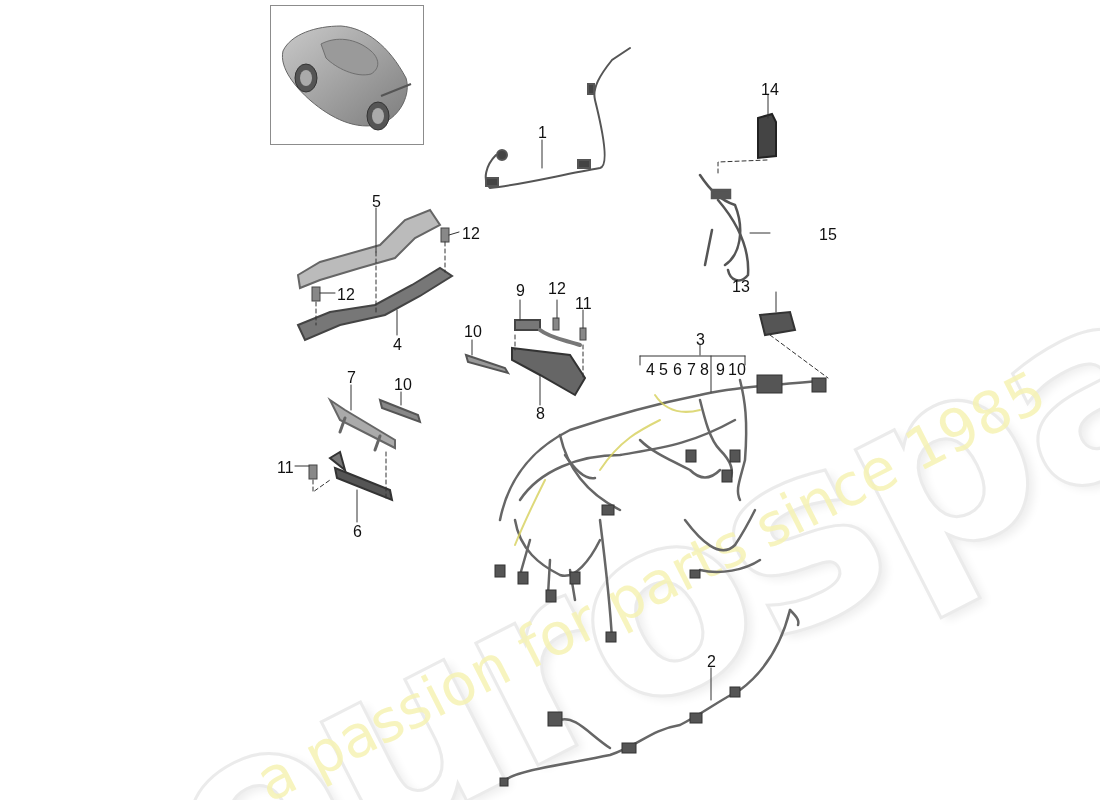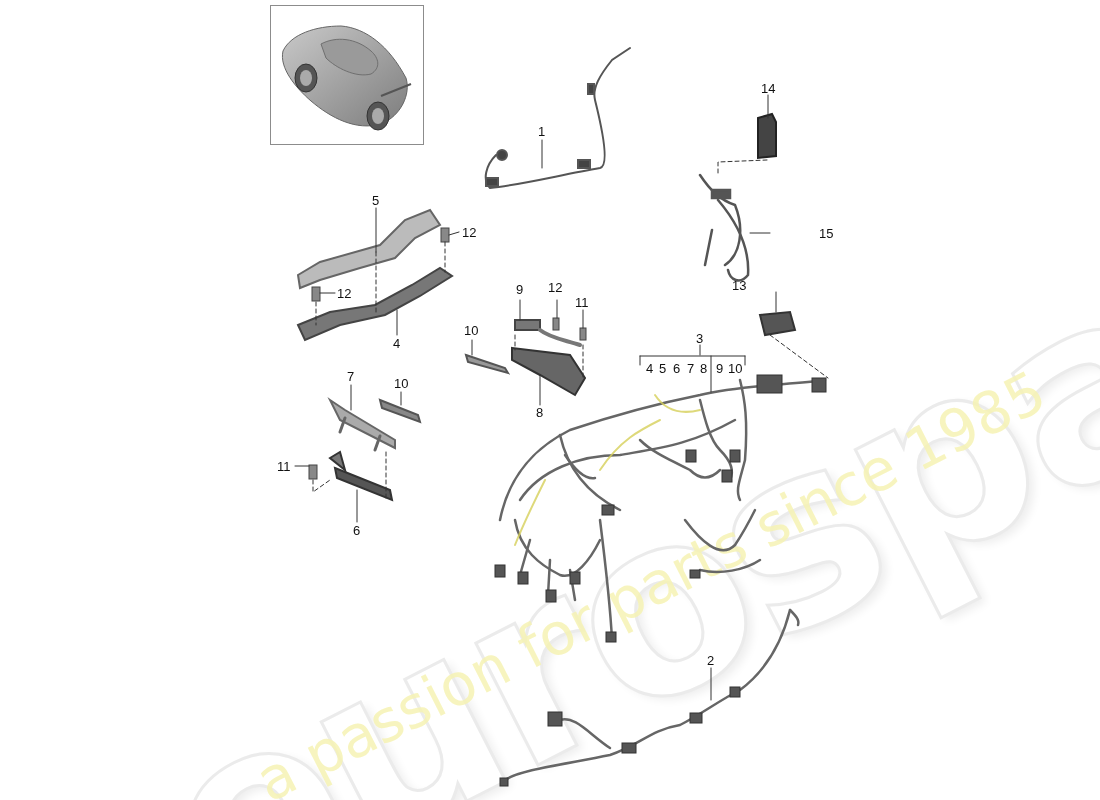--- a/index.html
+++ b/index.html
@@ -4,21 +4,21 @@
 <style>
   html, body { margin:0; padding:0; background:#ffffff; }
   body { width:1100px; height:800px; position:relative; overflow:hidden; font-family:"Liberation Sans", sans-serif; }
   .canvas { position:absolute; left:0; top:0; width:1100px; height:800px; }
   .wm-logo { position:absolute; font-family:"DejaVu Sans", sans-serif; font-weight:bold; font-size:250px; color:#ffffff;
              -webkit-text-stroke:3px #ebebeb; text-shadow:4px 6px 10px rgba(0,0,0,0.07);
              transform-origin:0 0; transform:rotate(-27deg); left:115px; top:720px; letter-spacing:-6px; white-space:nowrap; }
   .wm-tag { position:absolute; font-family:"DejaVu Sans", sans-serif; font-size:58px; color:#f6f3b4;
             transform-origin:0 0; transform:rotate(-27deg); left:245px; top:755px; white-space:nowrap; opacity:0.85; }
   .thumb { position:absolute; left:270px; top:5px; width:152px; height:138px; border:1px solid #8c8c8c; background:#fff; }
-  .callout { position:absolute; font-size:13px; color:#111; line-height:1; }
+  .callout { position:absolute; font-size:16px; color:#111; line-height:1; }
   svg.art { position:absolute; left:0; top:0; }
 </style>
 </head>
 <body>
 
 <div class="canvas">
 
   <div class="wm-logo">eurospares</div>
   <div class="wm-tag">a passion for parts since 1985</div>
 

